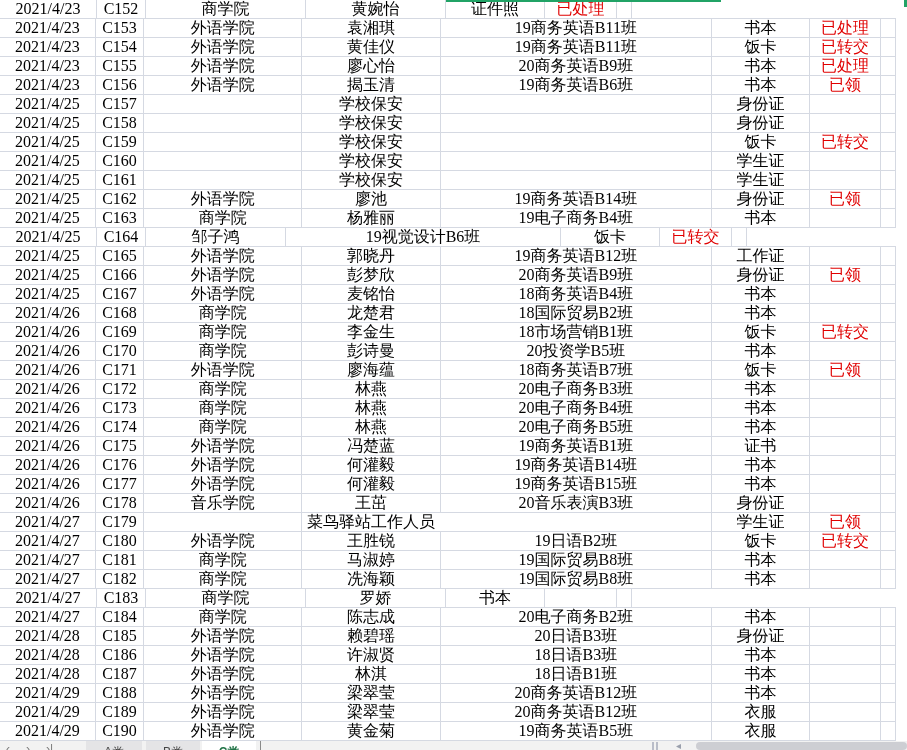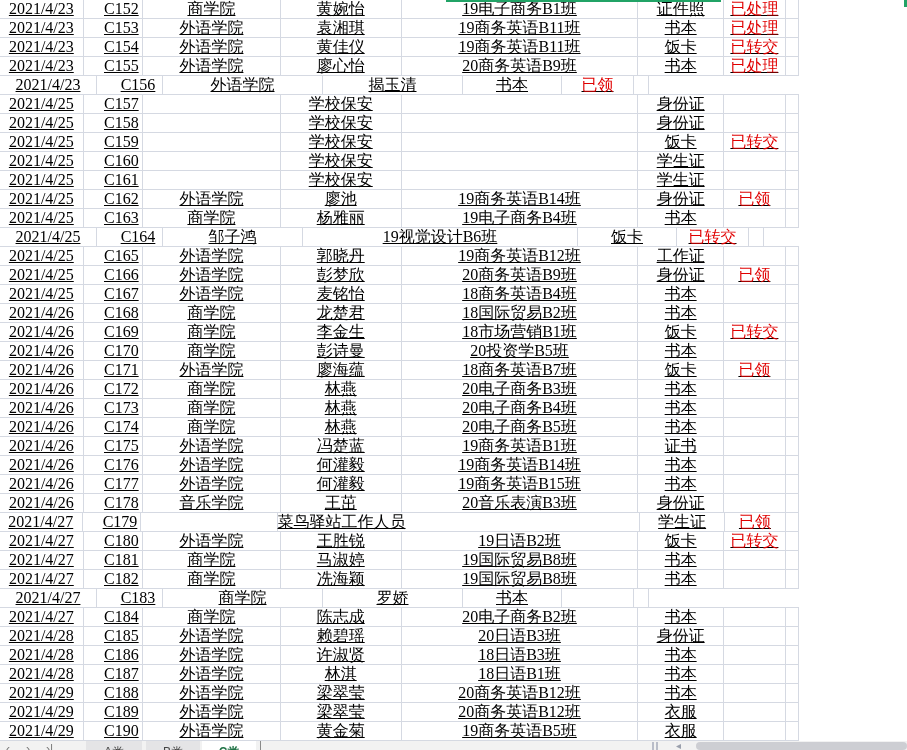--- a/index.html
+++ b/index.html
@@ -7,30 +7,30 @@
     --red:#e00000;
     --green:#21a366;
     --tabgreen:#217346;
   }
   *{box-sizing:border-box;}
   html,body{margin:0;padding:0;}
   body{
     width:907px;height:750px;overflow:hidden;background:#fff;
     font-family:"Liberation Serif","DejaVu Serif",serif;
   }
-  .sheet{position:relative;width:799px;height:741px;background:#a3a3a3;text-decoration:underline;}
+  .sheet{position:relative;width:896px;height:741px;background:#a3a3a3;}
   .row{display:flex;height:19px;border-bottom:1px solid var(--grid);background:#fff;}
   .cell{
     border-right:1px solid var(--grid);
     display:flex;align-items:center;justify-content:center;
     font-size:16px;line-height:18px;white-space:nowrap;color:#000;
     overflow:visible;
   }
   .c-date{width:97px;}
-  .c-code{width:49px;margin-left:17px;}
+  .c-code{width:49px;}
   .c-college{width:160px;}
   .c-name{width:140px;}
   .c-class{width:275px;}
   .c-item{width:99px;}
   .c-status{width:72px;color:var(--red);}
   .c-extra{width:15px;}
   .cell.spill{border-right-color:transparent;z-index:2;}
   .sel-top{
     position:absolute;left:446px;top:0;width:275px;height:2px;
     background:var(--green);z-index:5;
@@ -65,21 +65,20 @@
 </head>
 <body>
 
 <div class="sheet">
   <div id="grid">
       <div class="row">
         <div class="cell c-date">2021/4/23</div>
         <div class="cell c-code">C152</div>
         <div class="cell c-college">商学院</div>
         <div class="cell c-name">黄婉怡</div>
-        <div class="cell c-class">19电子商务B1班</div>
         <div class="cell c-item">证件照</div>
         <div class="cell c-status">已处理</div>
         <div class="cell c-extra"></div>
       </div>
       <div class="row">
         <div class="cell c-date">2021/4/23</div>
         <div class="cell c-code">C153</div>
         <div class="cell c-college">外语学院</div>
         <div class="cell c-name">袁湘琪</div>
         <div class="cell c-class">19商务英语B11班</div>
@@ -105,20 +104,21 @@
         <div class="cell c-class">20商务英语B9班</div>
         <div class="cell c-item">书本</div>
         <div class="cell c-status">已处理</div>
         <div class="cell c-extra"></div>
       </div>
       <div class="row">
         <div class="cell c-date">2021/4/23</div>
         <div class="cell c-code">C156</div>
         <div class="cell c-college">外语学院</div>
         <div class="cell c-name">揭玉清</div>
+        <div class="cell c-class">19商务英语B6班</div>
         <div class="cell c-item">书本</div>
         <div class="cell c-status">已领</div>
         <div class="cell c-extra"></div>
       </div>
       <div class="row">
         <div class="cell c-date">2021/4/25</div>
         <div class="cell c-code">C157</div>
         <div class="cell c-college"></div>
         <div class="cell c-name">学校保安</div>
         <div class="cell c-class"></div>

